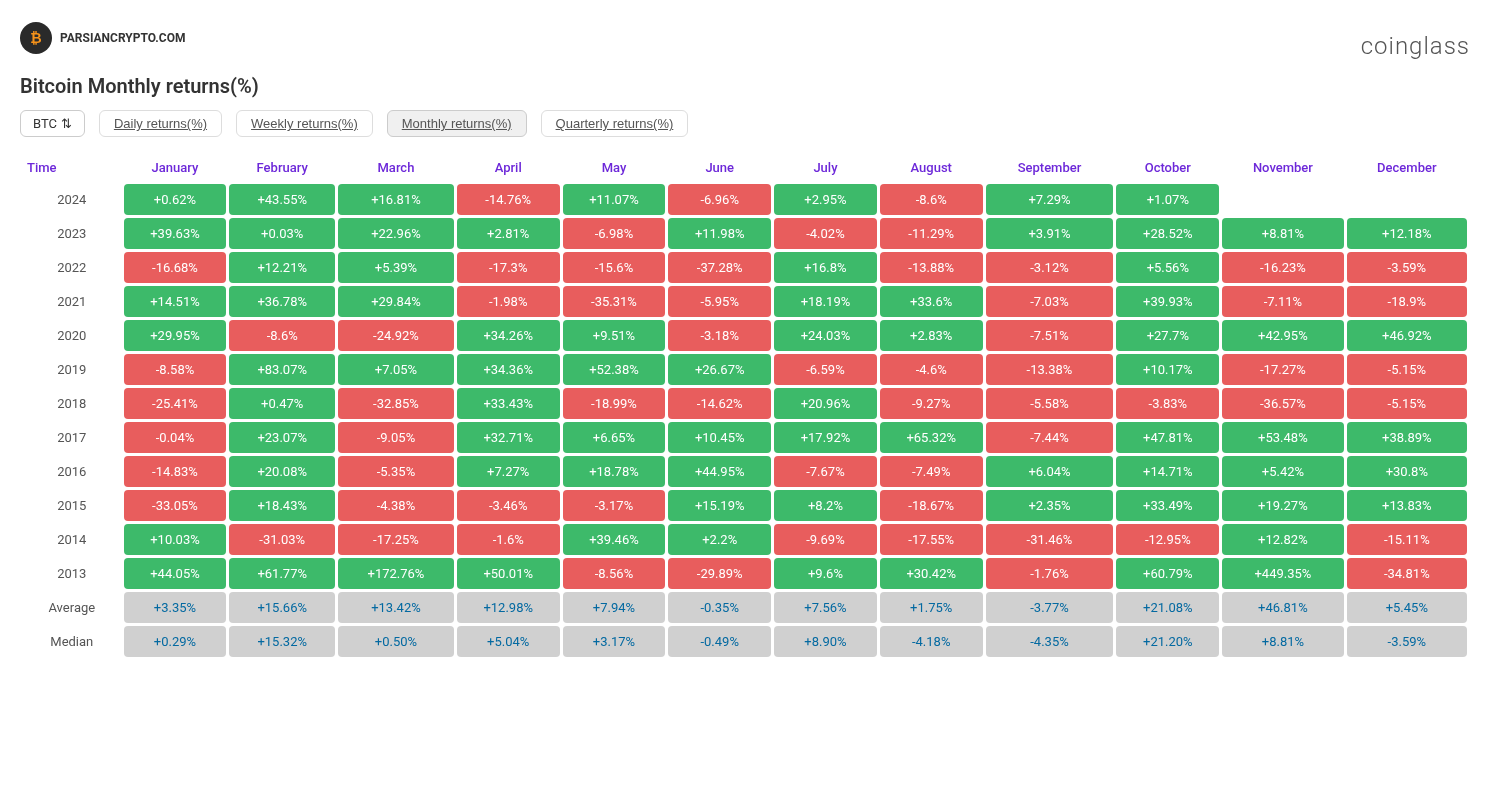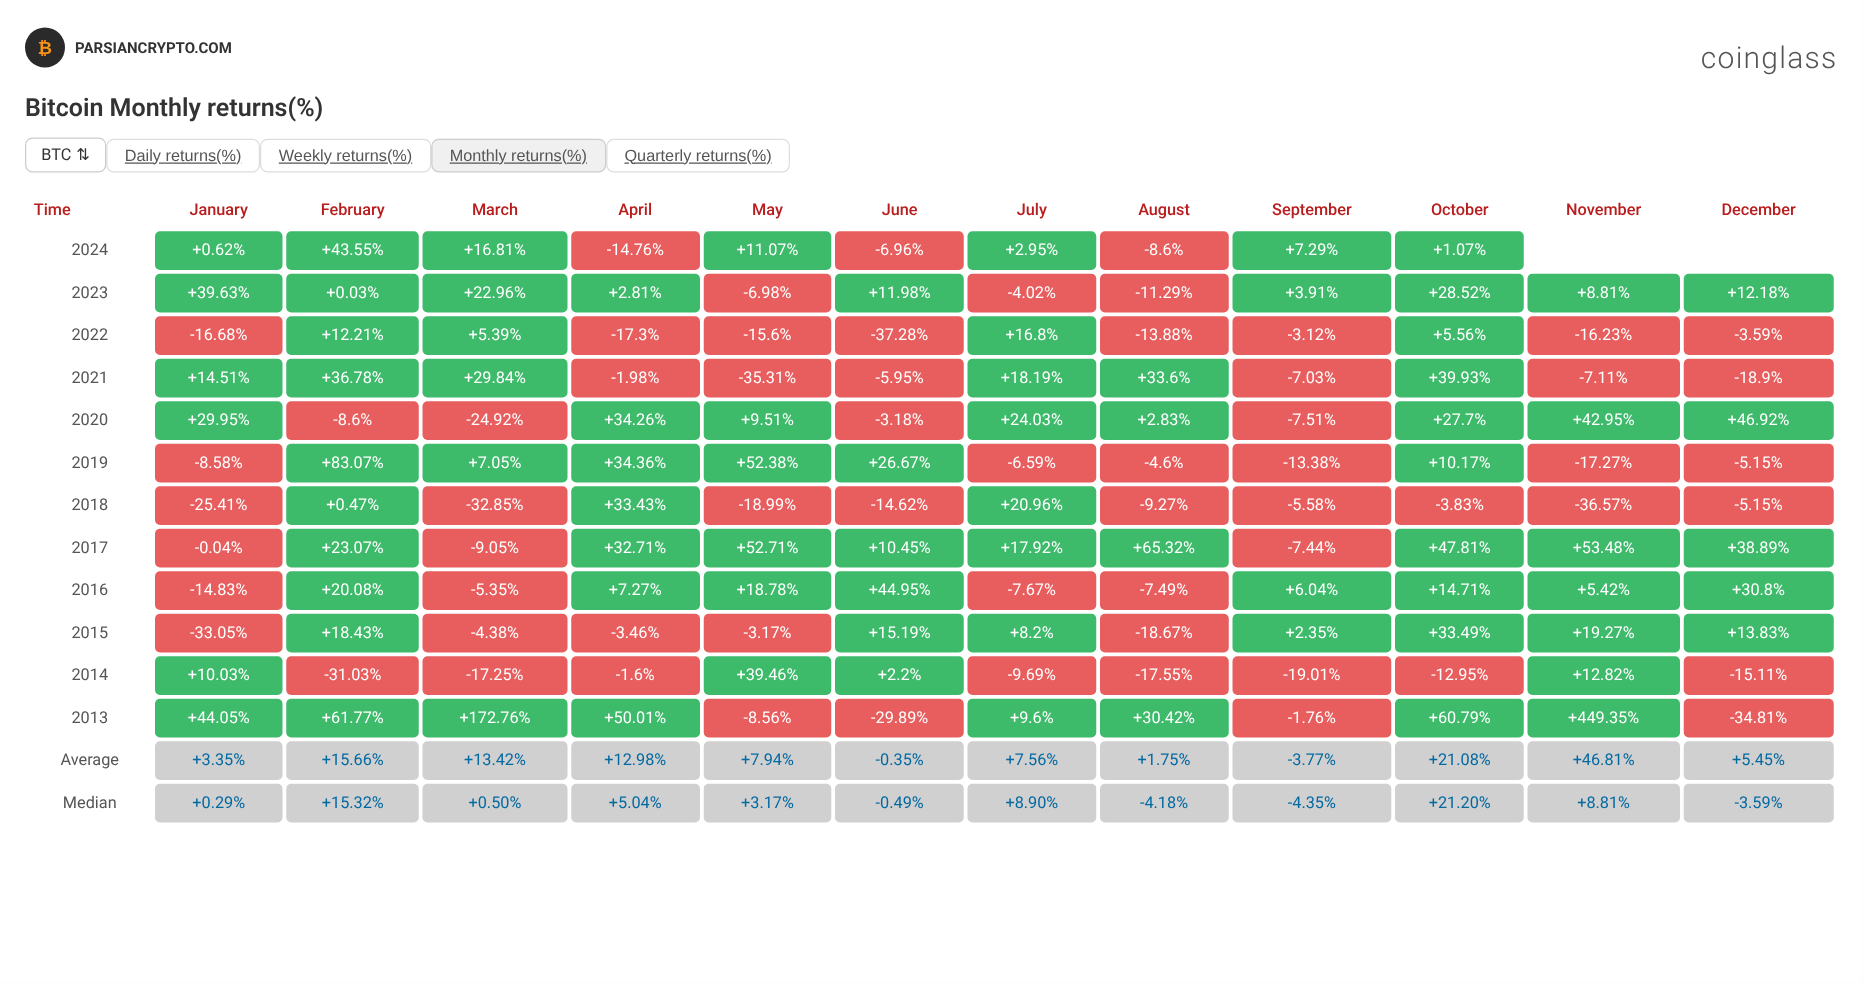--- a/index.html
+++ b/index.html
@@ -51,21 +51,21 @@
     }
     .page-title {
       font-size: 20px;
       font-weight: 600;
       color: #333;
       padding: 4px 0 12px 0;
     }
     .tab-bar {
       display: flex;
       align-items: center;
-      gap: 0;
+      gap: 14px;
       margin-bottom: 14px;
     }
     .tab-btn {
       padding: 5px 14px;
       border-radius: 6px;
       border: 1px solid #ddd;
       background: #fff;
       cursor: pointer;
       font-size: 13px;
       color: #555;
@@ -92,21 +92,21 @@
     }
     table {
       border-collapse: separate;
       border-spacing: 3px;
       width: 100%;
     }
     thead th {
       text-align: center;
       padding: 6px 4px;
       font-weight: 500;
-      color: #b91c1c;
+      color: #6d28d9;
       font-size: 13px;
       background: #fff;
     }
     thead th.time-col {
       text-align: left;
       padding-left: 4px;
     }
     tbody td {
       text-align: center;
       padding: 0;
@@ -459,21 +459,21 @@
             <td>
               <span class="cell-inner cell-green">+23.07%</span>
             </td>
             <td>
               <span class="cell-inner cell-red">-9.05%</span>
             </td>
             <td>
               <span class="cell-inner cell-green">+32.71%</span>
             </td>
             <td>
-              <span class="cell-inner cell-green">+52.71%</span>
+              <span class="cell-inner cell-green">+6.65%</span>
             </td>
             <td>
               <span class="cell-inner cell-green">+10.45%</span>
             </td>
             <td>
               <span class="cell-inner cell-green">+17.92%</span>
             </td>
             <td>
               <span class="cell-inner cell-green">+65.32%</span>
             </td>
@@ -588,21 +588,21 @@
             <td>
               <span class="cell-inner cell-green">+2.2%</span>
             </td>
             <td>
               <span class="cell-inner cell-red">-9.69%</span>
             </td>
             <td>
               <span class="cell-inner cell-red">-17.55%</span>
             </td>
             <td>
-              <span class="cell-inner cell-red">-19.01%</span>
+              <span class="cell-inner cell-red">-31.46%</span>
             </td>
             <td>
               <span class="cell-inner cell-red">-12.95%</span>
             </td>
             <td>
               <span class="cell-inner cell-green">+12.82%</span>
             </td>
             <td>
               <span class="cell-inner cell-red">-15.11%</span>
             </td>

